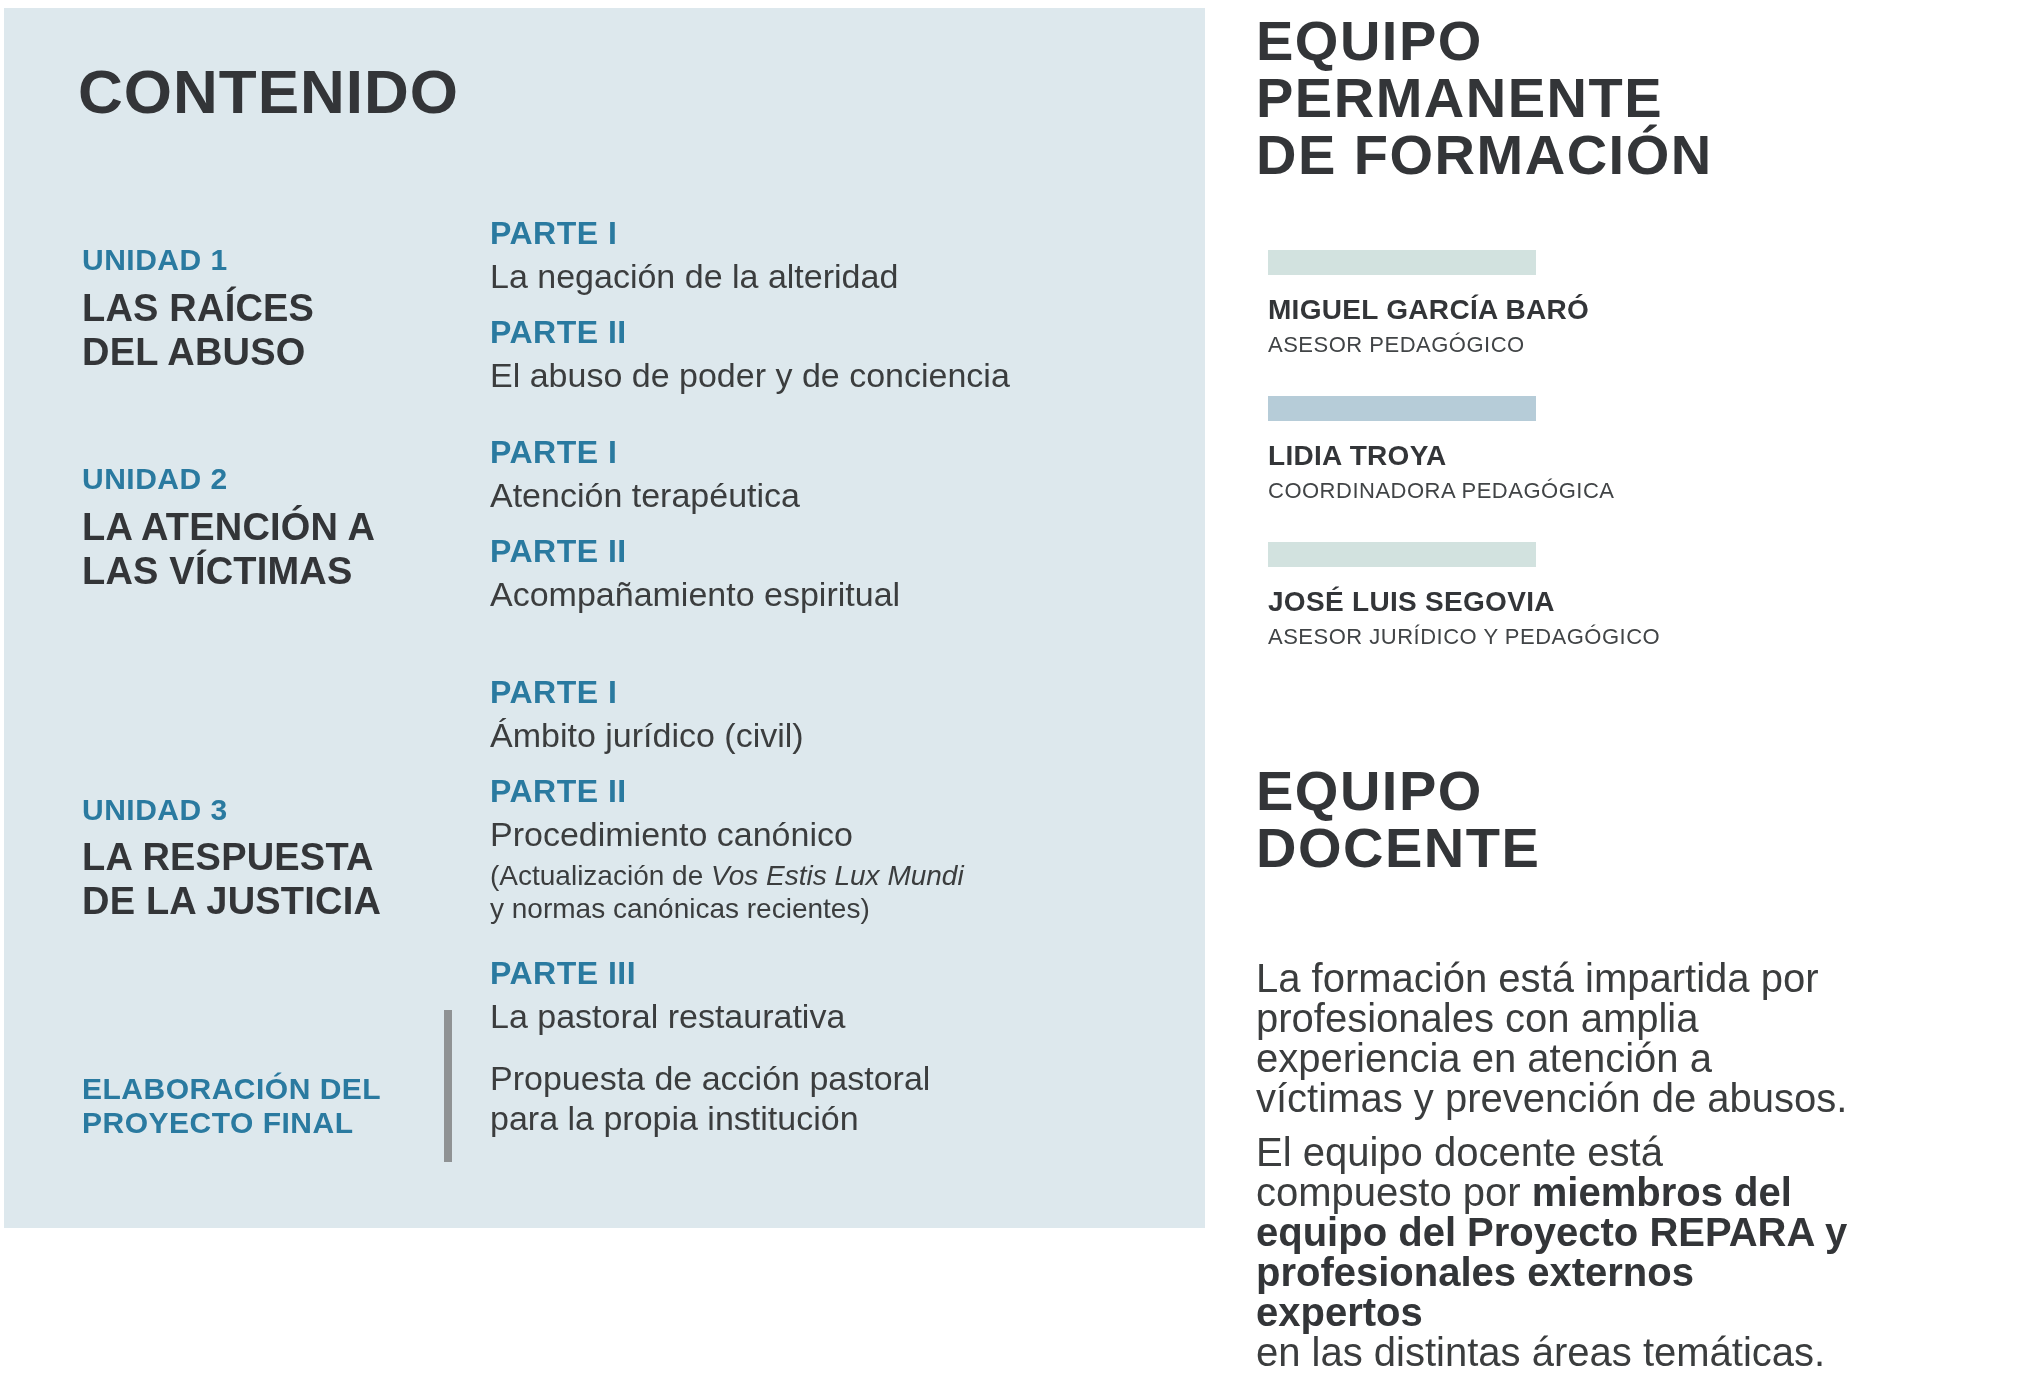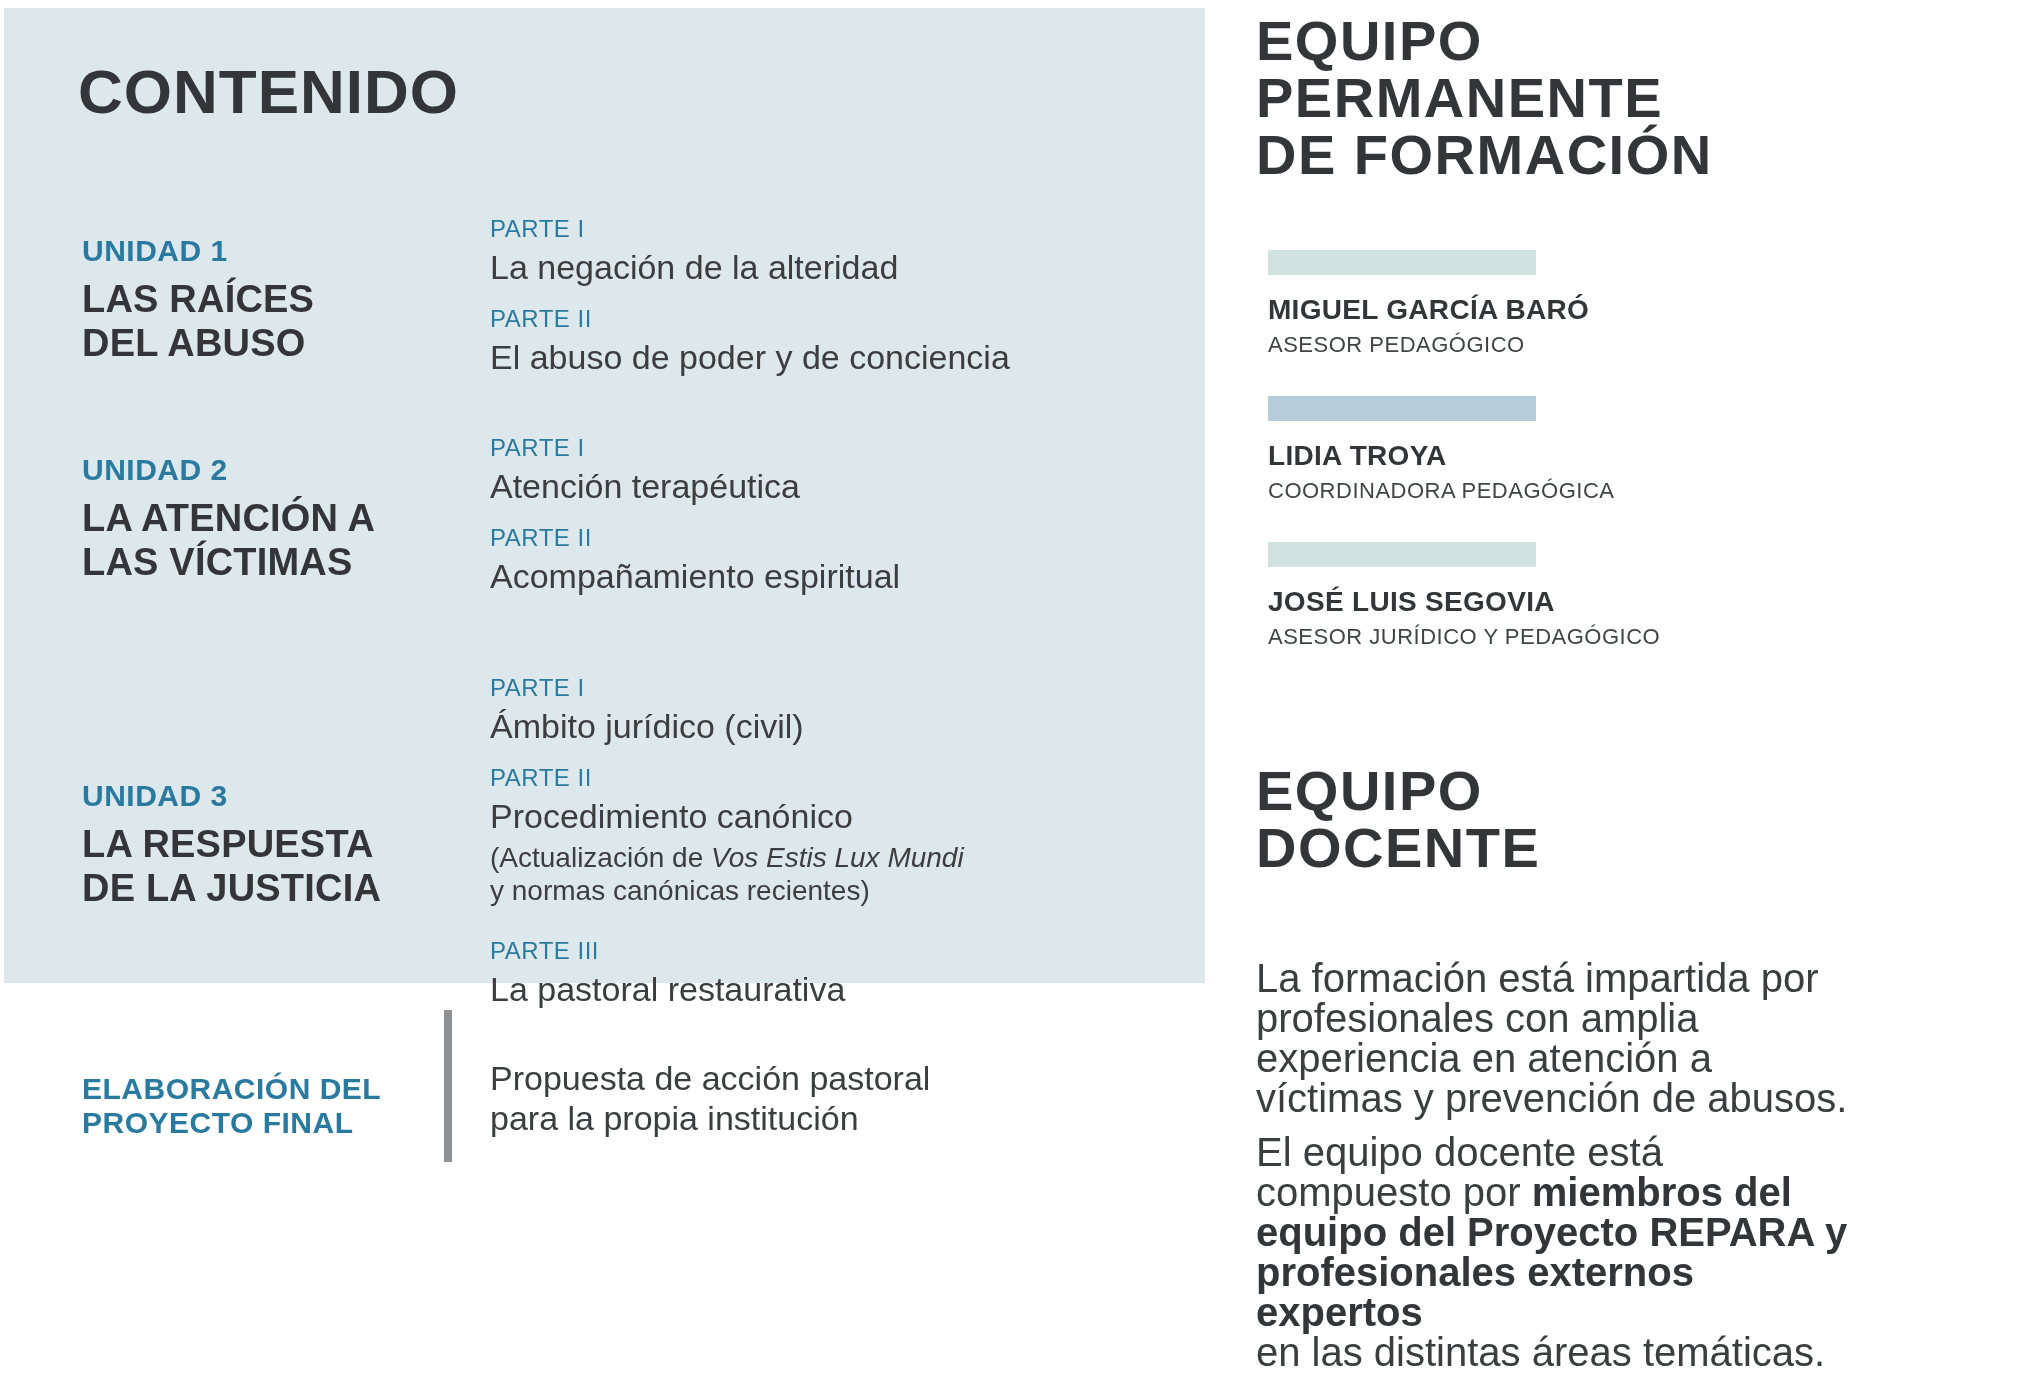--- a/index.html
+++ b/index.html
@@ -7,21 +7,21 @@
     position:relative;
     width:2037px; height:1381px;
     background:#ffffff;
     overflow:hidden;
     font-family:"Liberation Sans", sans-serif;
   }
   
   .panel {
     position:absolute;
     left:4px; top:8px;
-    width:1201px; height:975px;
+    width:1201px; height:1220px;
     background:var(--panel_bg);
   }
   .c-title {
     position:absolute; left:74px; top:48px;
     margin:0;
     font-size:62px; font-weight:700; letter-spacing:1px;
     color:var(--heading);
   }
   .row { position:absolute; left:78px; display:flex; align-items:center; }
   .unit-col { flex:0 0 362px; width:362px; padding-top:2px; }
@@ -31,21 +31,21 @@
   }
   .unit-title {
     font-size:38px; font-weight:700; letter-spacing:.2px; line-height:1.16;
     color:var(--heading); white-space:pre-line;
   }
   .vline { flex:0 0 8px; width:8px; background:var(--divider); margin-right:38px; }
   .parts { padding:2px 0 6px 0; }
   .part { margin-bottom:18px; }
   .part:last-child { margin-bottom:0; }
   .part-label {
-    font-size:24px; font-weight:400; letter-spacing:.5px;
+    font-size:32px; font-weight:700; letter-spacing:.5px;
     color:var(--accent); margin-bottom:5px;
   }
   .part-title {
     font-size:34px; font-weight:400; line-height:1.16;
     color:var(--body); white-space:pre-line;
   }
   .part-note {
     font-size:28px; font-weight:400; line-height:1.18;
     color:var(--body); white-space:pre-line; margin-top:4px;
   }

